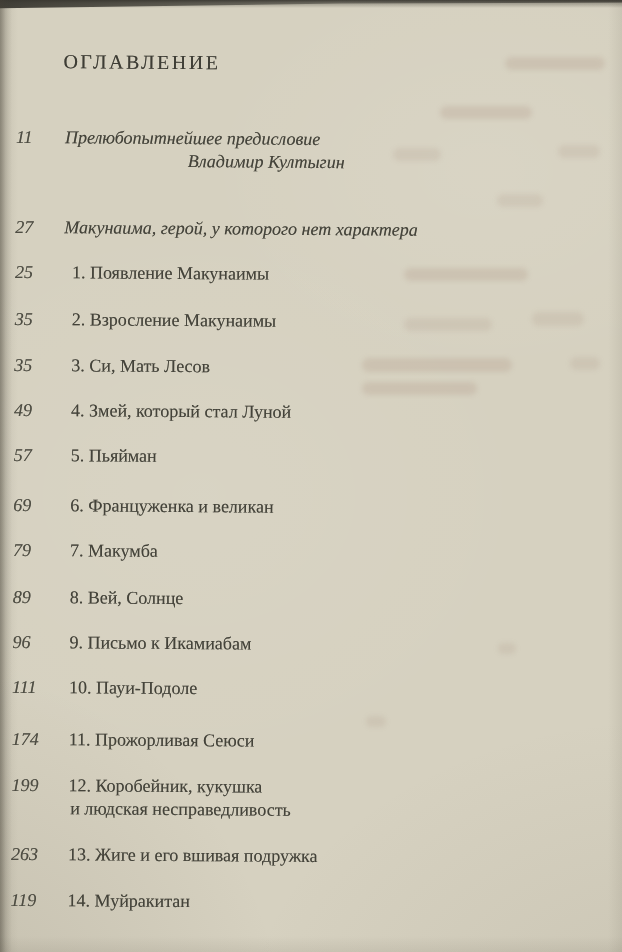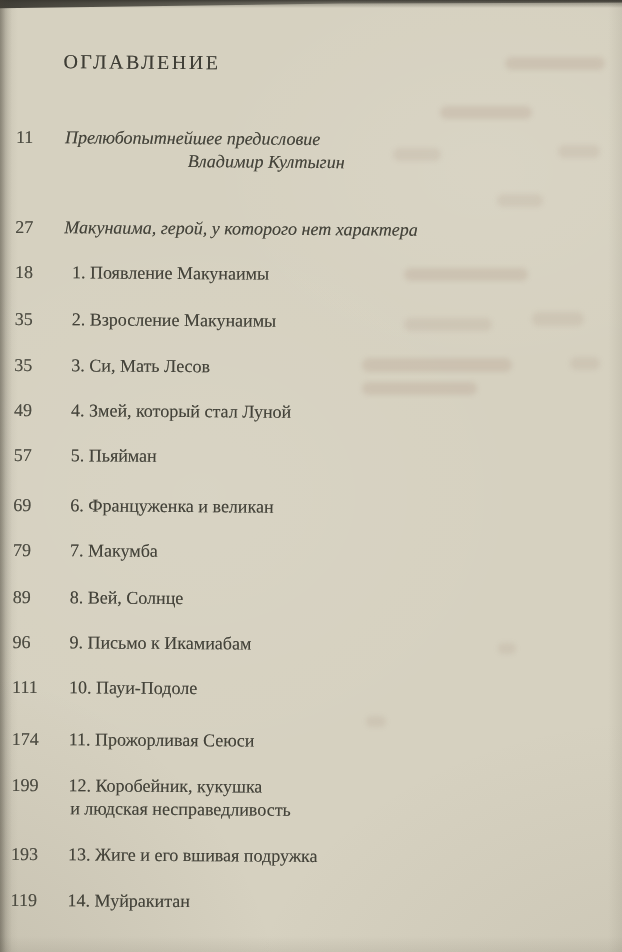--- a/index.html
+++ b/index.html
@@ -64,20 +64,21 @@
     font-size: 18px;
     line-height: 23px;
     color: #44433a;
     text-shadow: 0 0 0.5px rgba(68,67,58,0.5);
   }
   .row .num {
     position: absolute;
     left: 16px;
     top: 0;
     width: 46px;
+    font-style: italic;
     color: #4e4d43;
   }
   .row .t  { margin-left: 73px; }
   .row.it .t { margin-left: 65px; font-style: italic; }
   .row .sub { margin-left: 188px; font-style: italic; }
   .row .t2 { margin-left: 75px; }
   .bleed {
     position: absolute;
     border-radius: 7px;
     background: rgba(156,120,100,0.17);
@@ -114,21 +115,21 @@
       <div class="t">Прелюбопытнейшее предисловие</div>
       <div class="sub">Владимир Култыгин</div>
     </div>
 
     <div class="row it" style="top:216px;">
       <span class="num">27</span>
       <div class="t">Макунаима, герой, у которого нет характера</div>
     </div>
 
     <div class="row" style="top:261px;">
-      <span class="num">18</span>
+      <span class="num">25</span>
       <div class="t">1. Появление Макунаимы</div>
     </div>
 
     <div class="row" style="top:308px;">
       <span class="num">35</span>
       <div class="t">2. Взросление Макунаимы</div>
     </div>
 
     <div class="row" style="top:354px;">
       <span class="num">35</span>
@@ -175,21 +176,21 @@
       <div class="t">11. Прожорливая Сеюси</div>
     </div>
 
     <div class="row" style="top:774px;">
       <span class="num">199</span>
       <div class="t">12. Коробейник, кукушка</div>
       <div class="t2">и людская несправедливость</div>
     </div>
 
     <div class="row" style="top:843px;">
-      <span class="num">193</span>
+      <span class="num">263</span>
       <div class="t">13. Жиге и его вшивая подружка</div>
     </div>
 
     <div class="row" style="top:889px;">
       <span class="num">119</span>
       <div class="t">14. Муйракитан</div>
     </div>
 
   </div>
 

